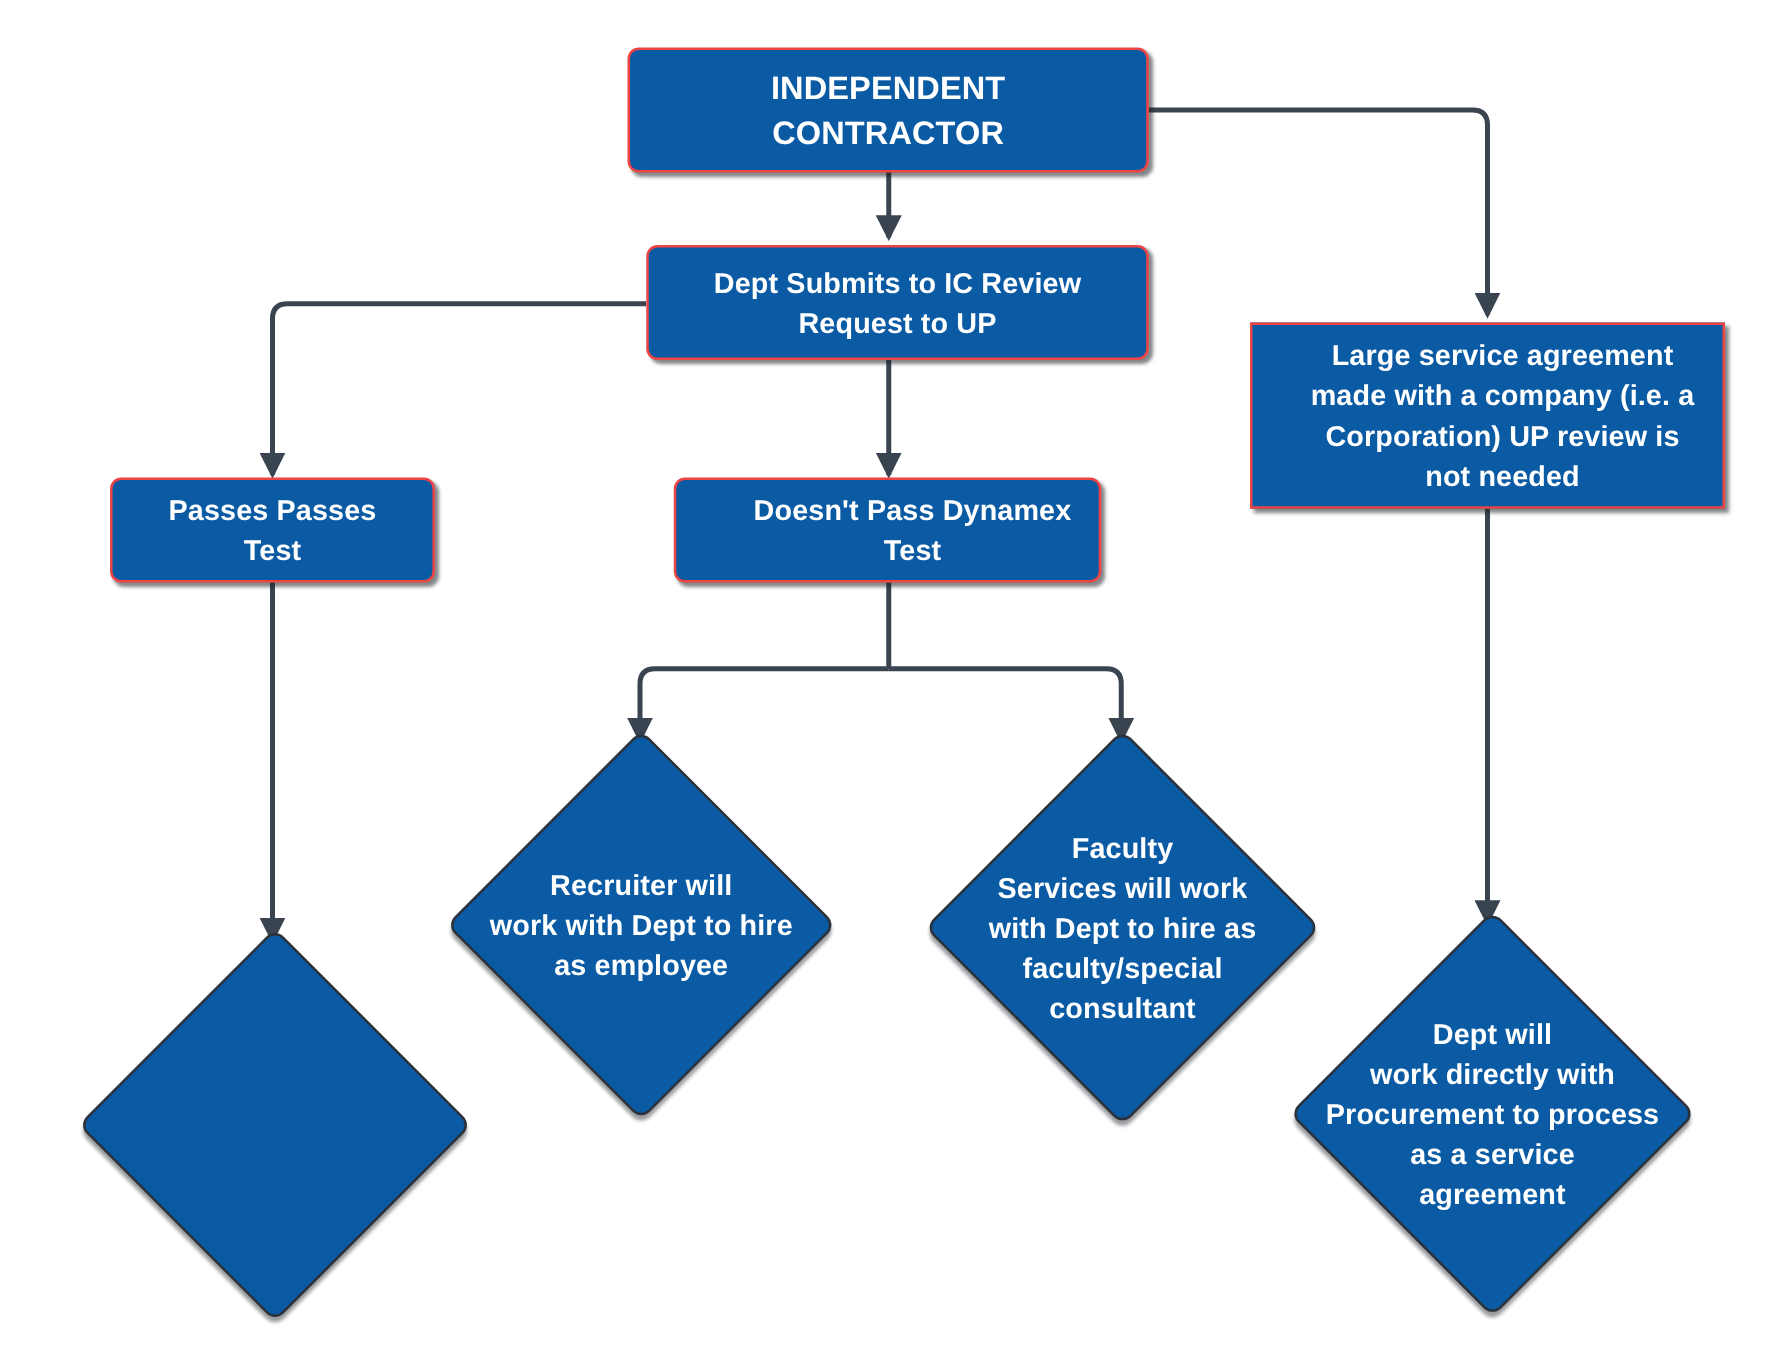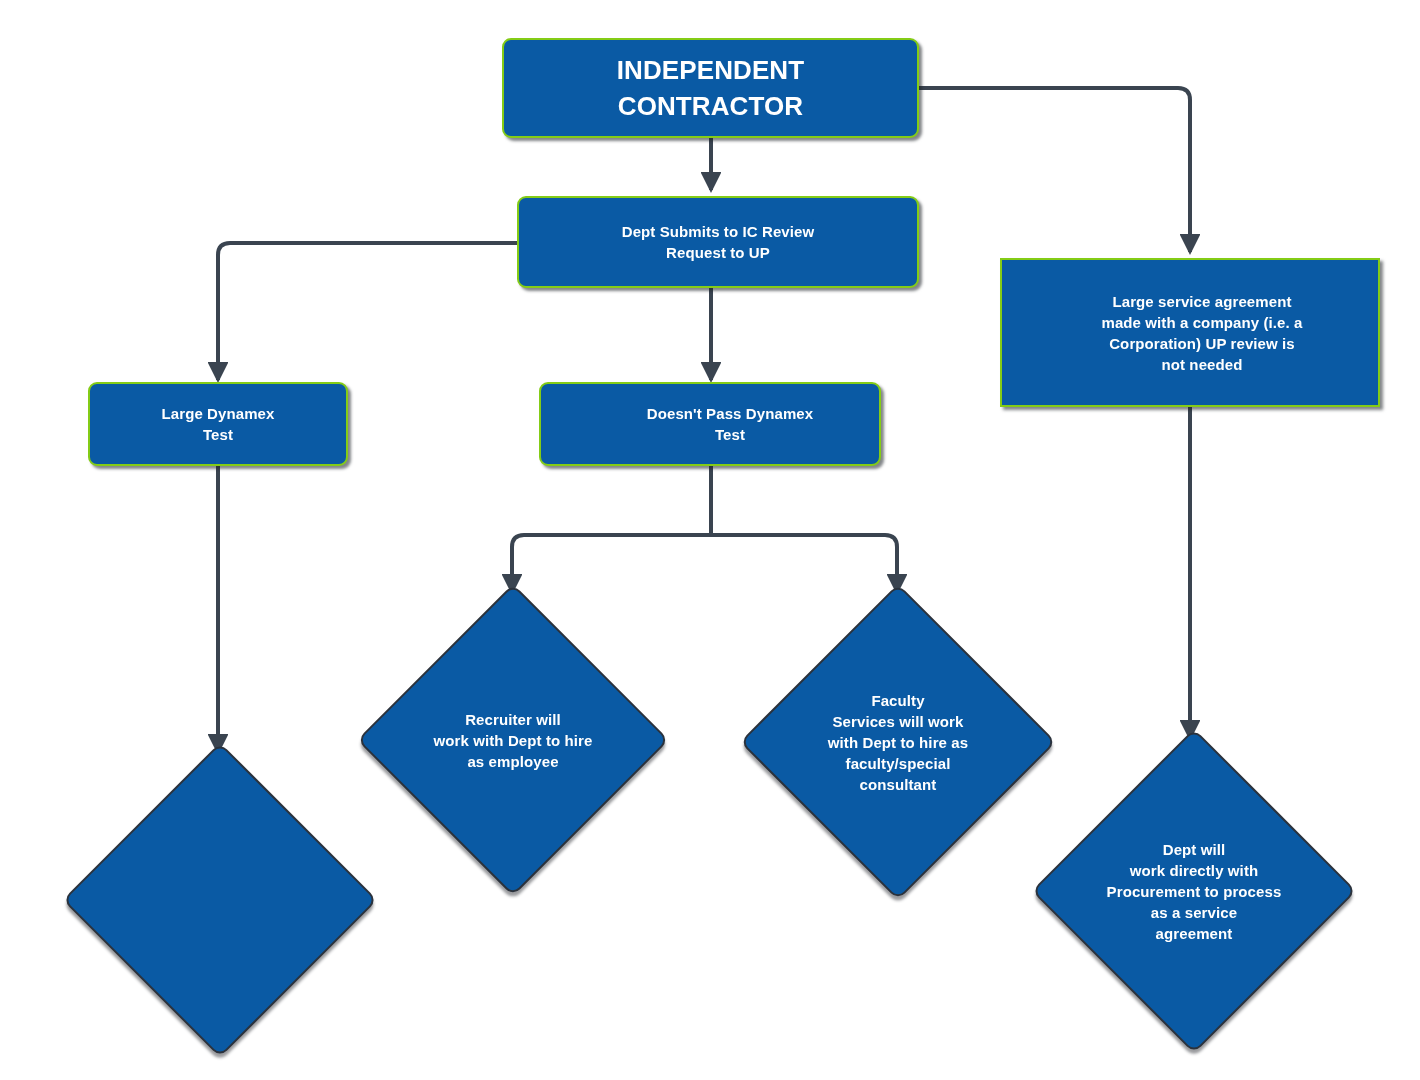--- a/index.html
+++ b/index.html
@@ -40,21 +40,21 @@
     color: #ffffff;
     font-weight: bold;
     text-align: center;
     line-height: 1.4;
     white-space: pre-line;
     letter-spacing: 0.1px;
   }
   
   .rect {
     background: #0A5AA4;
-    border: 2px solid #84cc16;
+    border: 2px solid #ef4444;
     box-shadow: 3px 3px 3px rgba(30,34,40,0.55);
   }
   .rect.rounded { border-radius: 9px; }
   .rect.square  { border-radius: 0; padding-left: 24px; }
 
   .rect .node-label { padding: 0 10px; }
 
   
   .diamond {
     background: transparent;
@@ -72,21 +72,21 @@
     box-shadow: 3px 3px 3px rgba(30,34,40,0.45);
   }
   .diamond .node-label {
     position: relative;
     z-index: 3;
     width: 100%;
   }
 
   
   .title-text { font-size: 26px; }
-  .body-text  { font-size: 15px; }
+  .body-text  { font-size: 23px; }
 </style>
 </head>
 <body>
 
 <div id="canvas">
 
   <svg id="connectors" viewBox="0 0 1420 1080" xmlns="http://www.w3.org/2000/svg">
     <defs>
       <marker id="arrow" viewBox="0 0 10 10" refX="8.6" refY="5" markerWidth="5.2" markerHeight="5.2" orient="auto-start-reverse">
         <path d="M 0 0 L 10 5 L 0 10 z" fill="#3A4450"></path>
@@ -125,21 +125,21 @@
   </div>
 
   <div class="node rect square" style="left:1000px; top:258px; width:380px; height:149px;">
     <span class="node-label body-text">Large service agreement
 made with a company (i.e. a
 Corporation) UP review is
 not needed</span>
   </div>
 
   <div class="node rect rounded" style="left:88px; top:382px; width:260px; height:84px;">
-    <span class="node-label body-text">Large Dynamex
+    <span class="node-label body-text">Passes Passes
 Test</span>
   </div>
 
   <div class="node rect rounded" style="left:539px; top:382px; width:342px; height:84px;padding-left:40px;">
     <span class="node-label body-text">Doesn't Pass Dynamex
 Test</span>
   </div>
 
   <div class="node diamond" style="left:44px; top:752px; width:352px; height:296px;">
     <div class="dia-shape" style="width:219px; height:219px;"></div>

